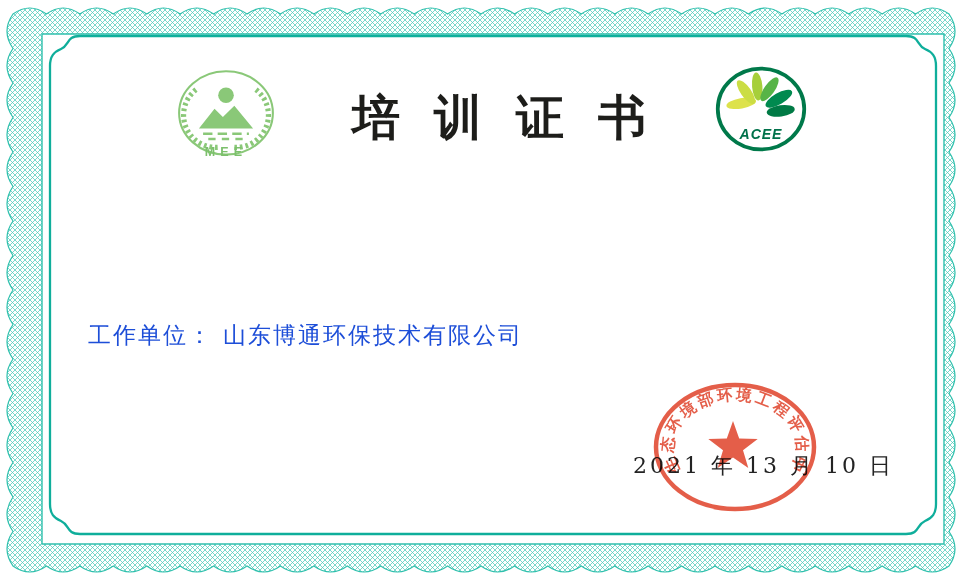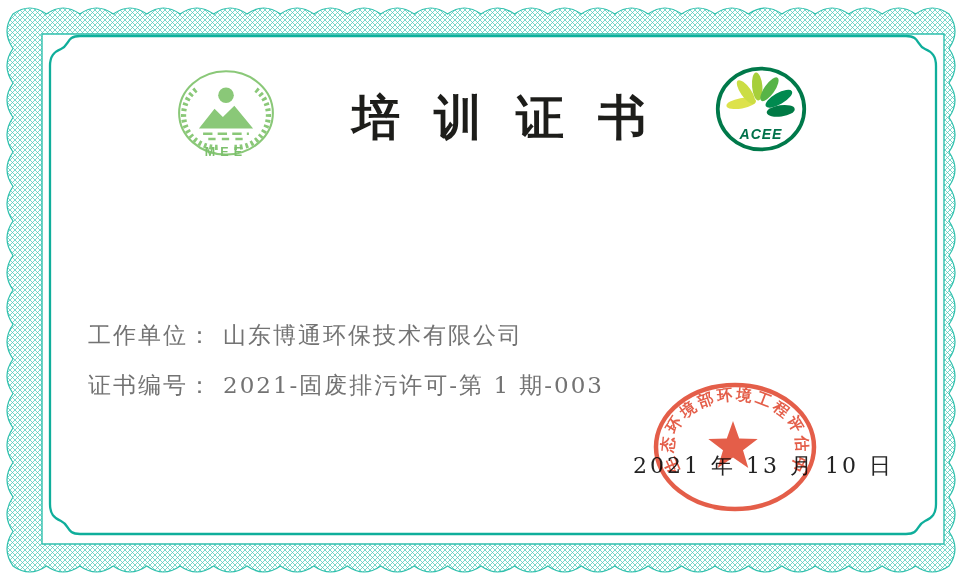--- a/index.html
+++ b/index.html
@@ -31,21 +31,21 @@
     position: absolute; z-index: 1;
     left: 80px; top: 192px; width: 830px;
     font-size: 23px; line-height: 32px;
     letter-spacing: 1.5px; color: #2e2e2c;
   }
   .body-text .line-1 { padding-left: 36px; }
 
   .field-row {
     position: absolute; z-index: 1;
     left: 88px; white-space: nowrap;
-    font-size: 23px; color: #737373; letter-spacing: 2px;
+    font-size: 23px; color: #1d4ed8; letter-spacing: 2px;
   }
   .field-work-unit { top: 320px; }
   .field-cert-no   { top: 370px; }
   .field-row .field-label { margin-right: 10px; }
 
   .issue-date {
     position: absolute; z-index: 1;
     left: 633px; top: 451px;
     font-size: 22px; letter-spacing: 3px;
     color: #232323; white-space: nowrap;
@@ -100,23 +100,20 @@
       <ellipse cx="69" cy="36" rx="16" ry="6" fill="#008a4f" transform="rotate(-30 69 36)"></ellipse>
       <ellipse cx="71" cy="49" rx="15" ry="6" fill="#007a45" transform="rotate(-8 71 49)"></ellipse>
     </g>
     <text x="50" y="79" text-anchor="middle" font-family="Liberation Sans, sans-serif" font-size="15" font-weight="bold" font-style="italic" letter-spacing="1" fill="#00714a">ACEE</text>
   </svg>
 
 
   <div class="field-row field-work-unit">
     <span class="field-label">工作单位：</span><span class="field-value">山东博通环保技术有限公司</span>
   </div>
-  <div class="field-row field-cert-no">
-    <span class="field-label">证书编号：</span><span class="field-value">2021-固废排污许可-第 1 期-003</span>
-  </div>
 
   <div class="issue-date">2021 年 13 月 10 日</div>
 
   <svg class="stamp" viewBox="0 0 176 144" xmlns="http://www.w3.org/2000/svg">
     <defs>
       <path id="stampArc" d="M 33.3 94.5 A 62 47 0 1 1 140.7 94.5" fill="none"></path>
     </defs>
     <ellipse cx="87" cy="71" rx="79" ry="62" fill="none" stroke="#e0462e" stroke-width="4.5"></ellipse>
     <polygon fill="#e0462e" transform="translate(85,71)" points="0,-26 6.2,-8.5 24.7,-8 10,3.3 15.3,21 0,10.5 -15.3,21 -10,3.3 -24.7,-8 -6.2,-8.5"></polygon>
     <text font-size="15.5" font-weight="bold" fill="#e0462e" letter-spacing="3" font-family="DejaVu Serif, serif">

